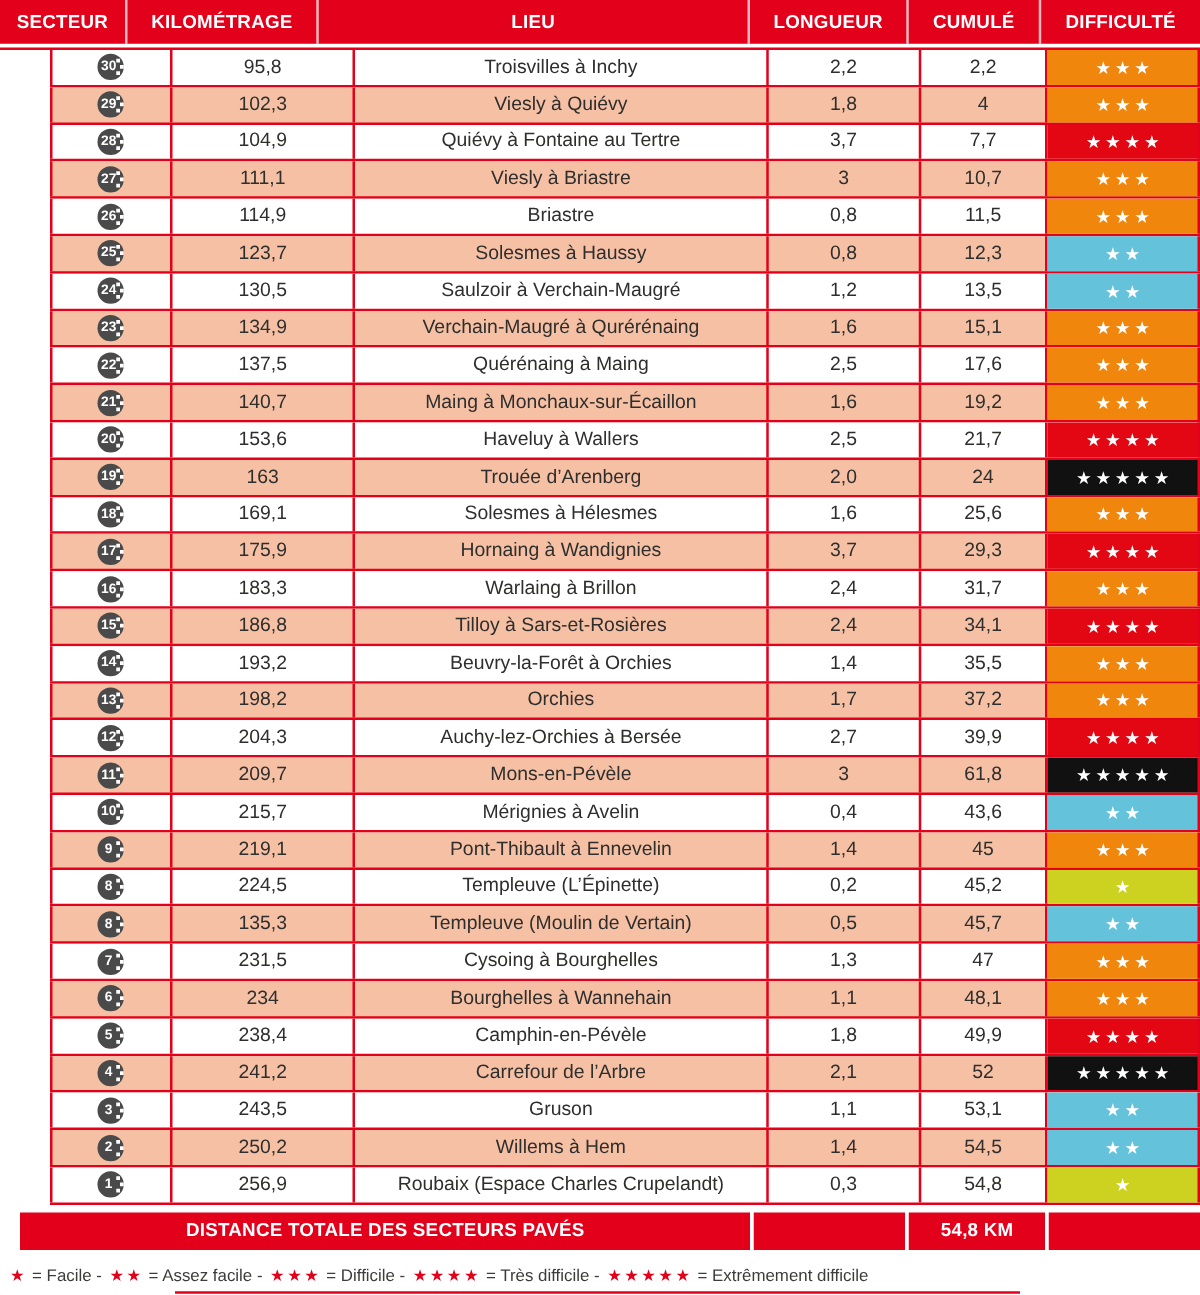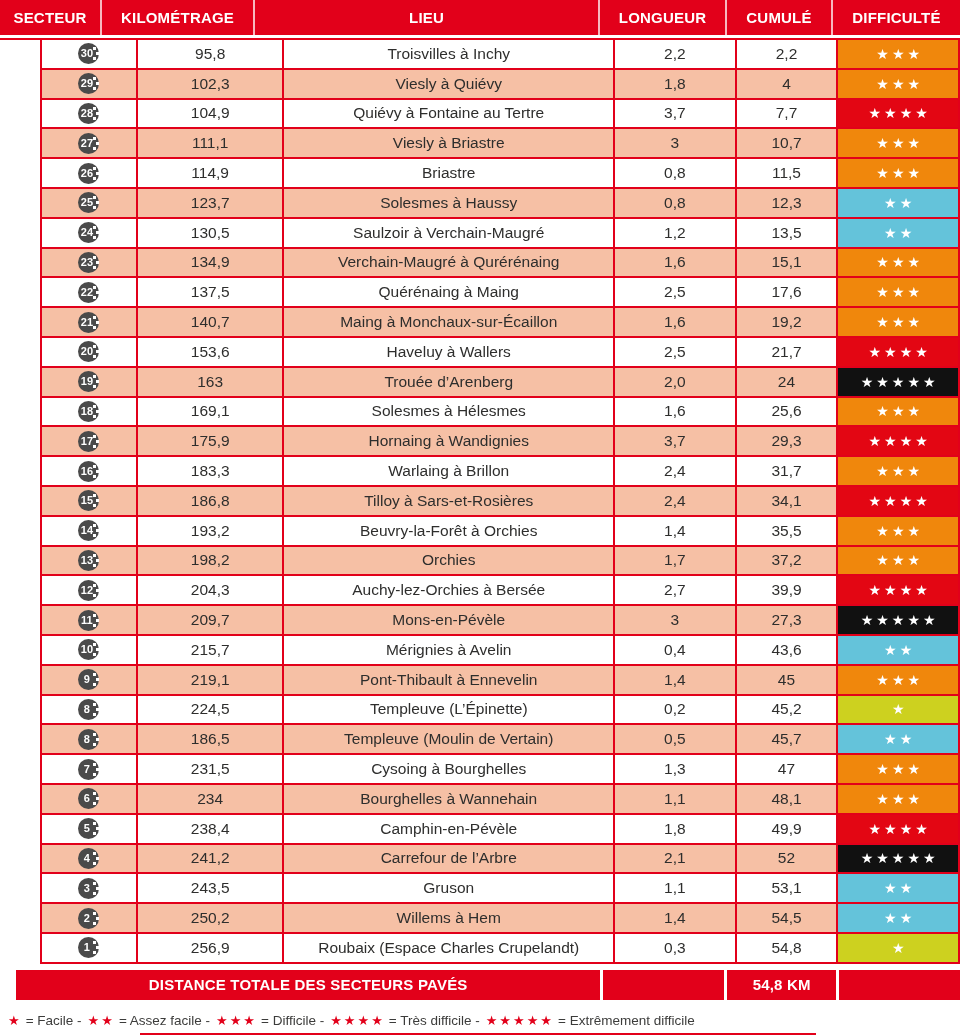--- a/index.html
+++ b/index.html
@@ -446,21 +446,21 @@
       <span class="badge">
         <span class="badge-num">11</span>
         <i class="d d1"></i>
         <i class="d d2"></i>
         <i class="d d3"></i>
       </span>
     </div>
     <div class="cell col-km">209,7</div>
     <div class="cell col-lieu">Mons-en-Pévèle</div>
     <div class="cell col-longueur">3</div>
-    <div class="cell col-cumule">27,3</div>
+    <div class="cell col-cumule">61,8</div>
     <div class="cell col-diff diff" style="background: rgb(17, 17, 17);">
       <span class="stars">★★★★★</span>
     </div>
   </div>
       <div class="row">
     <div class="cell col-secteur">
       <span class="badge">
         <span class="badge-num">10</span>
         <i class="d d1"></i>
         <i class="d d2"></i>
@@ -511,21 +511,21 @@
   </div>
       <div class="row alt">
     <div class="cell col-secteur">
       <span class="badge">
         <span class="badge-num">8</span>
         <i class="d d1"></i>
         <i class="d d2"></i>
         <i class="d d3"></i>
       </span>
     </div>
-    <div class="cell col-km">186,5</div>
+    <div class="cell col-km">135,3</div>
     <div class="cell col-lieu">Templeuve (Moulin de Vertain)</div>
     <div class="cell col-longueur">0,5</div>
     <div class="cell col-cumule">45,7</div>
     <div class="cell col-diff diff" style="background: rgb(100, 195, 218);">
       <span class="stars">★★</span>
     </div>
   </div>
       <div class="row">
     <div class="cell col-secteur">
       <span class="badge">

